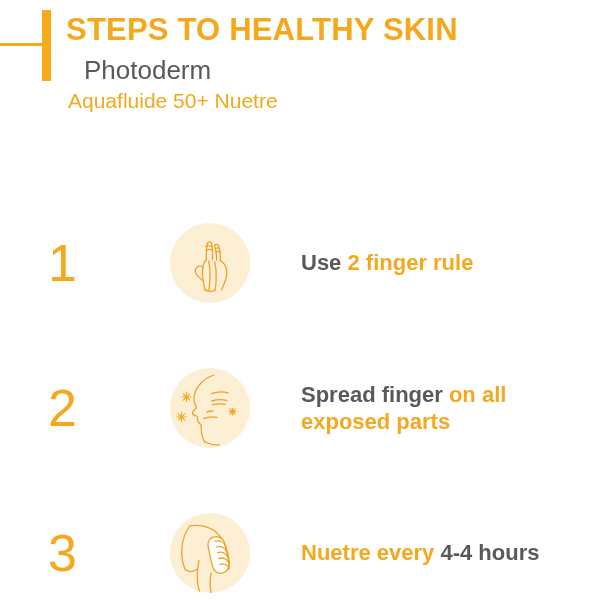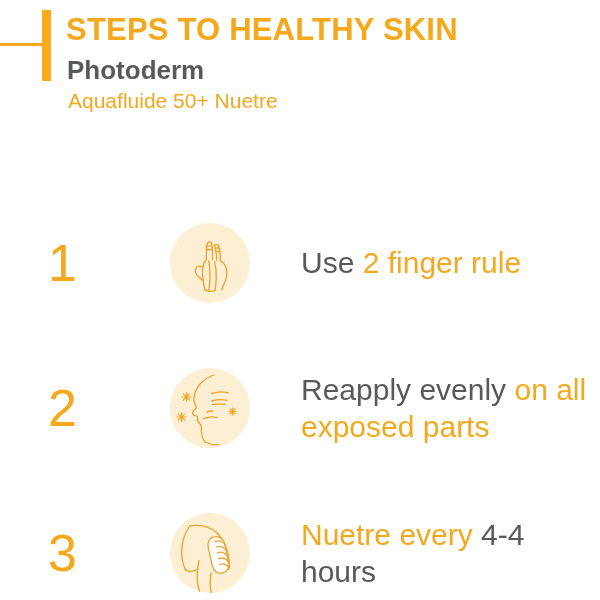--- a/index.html
+++ b/index.html
@@ -46,24 +46,24 @@
     left: 66px;
     top: 12px;
     font-size: 31px;
     font-weight: bold;
     letter-spacing: 0.2px;
     color: #F5A81C;
     white-space: nowrap;
   }
   .product {
     position: absolute;
-    left: 67px;
+    left: 84px;
     top: 55px;
     font-size: 26px;
-    font-weight: 700;
+    font-weight: 400;
     color: #58595B;
     white-space: nowrap;
     text-align: right;
   }
   .variant {
     position: absolute;
     left: 68px;
     top: 89px;
     font-size: 21px;
     font-weight: 400;
@@ -103,24 +103,25 @@
   .icon-circle {
     display: block;
     width: 80px;
     height: 80px;
   }
   .step-text {
     position: absolute;
     left: 301px;
     top: 50%;
     transform: translateY(-50%);
-    font-size: 30px;
+    font-size: 22px;
     line-height: 1.25;
     color: #58595B;
     width: 290px;
+    font-weight: bold;
   }
   .accent { color: #F3A81D; }
   .plain  { color: #58595B; }
 </style>
 </head>
 <body>
 
 <div class="header">
   <div class="bracket-rule"></div>
   <div class="bracket-bar"></div>
@@ -217,21 +218,21 @@
                      M8.3 45.8 L14.7 52.2 M14.7 45.8 L8.3 52.2"></path>
           </g>
           <g>
             <path d="M62.5 40.0 L62.5 47.0 M59.0 43.5 L66.0 43.5
                      M60.0 41.0 L65.0 46.0 M65.0 41.0 L60.0 46.0"></path>
           </g>
         </g>
       </svg>
     </div>
     <div class="step-text">
-      <span class="plain">Reapply evenly </span><span class="accent">on all exposed parts</span>
+      <span class="plain">Spread finger </span><span class="accent">on all exposed parts</span>
     </div>
   </div>
 
   <div class="step">
     <div class="step-number">3</div>
     <div class="step-icon">
       <svg class="icon-circle" viewBox="0 0 80 80" xmlns="http://www.w3.org/2000/svg">
         <circle cx="40" cy="40" r="40" fill="#FCEFD4"></circle>
 
         <path d="M43.5 24.0 C48.4 22.6 53.6 25.6 54.8 30.8

